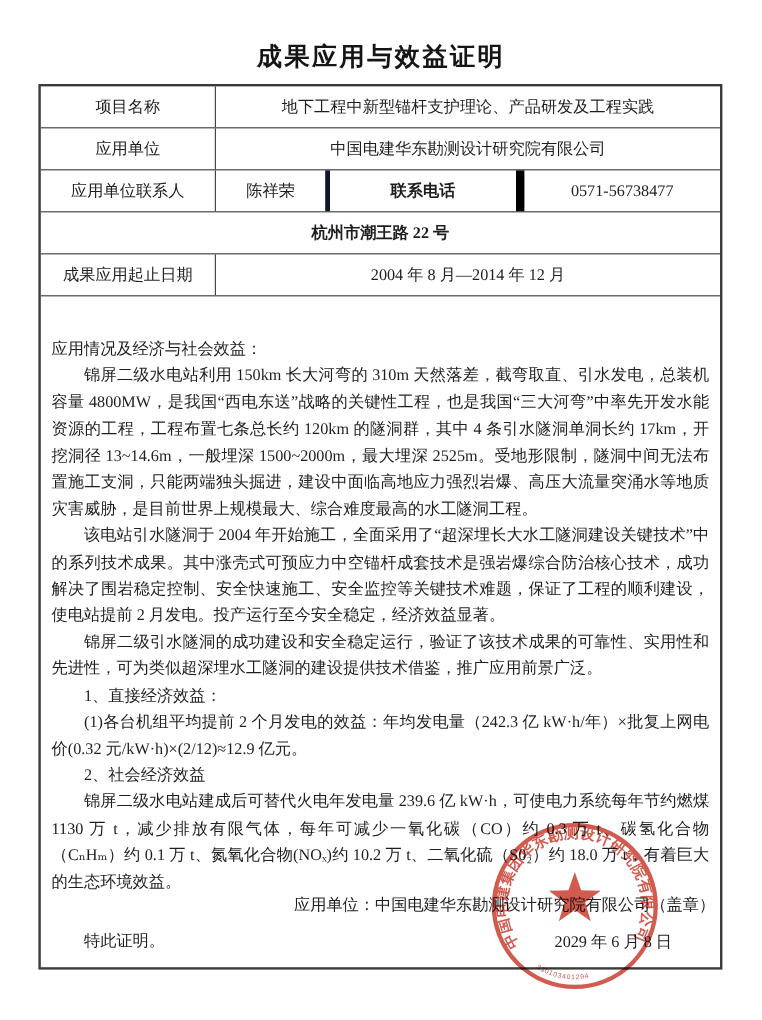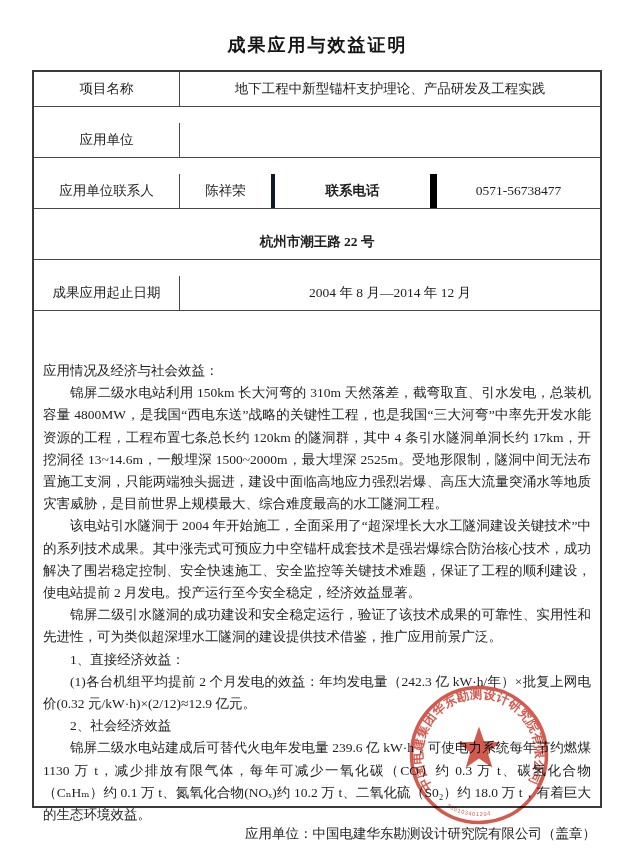--- a/index.html
+++ b/index.html
@@ -7,30 +7,29 @@
   body {
     font-family:"Liberation Serif","DejaVu Serif",serif;
     color:#1e1e1e;
     position:relative;
     overflow:hidden;
   }
   .page { position:absolute; inset:0; }
 
   .doc-title {
     position:absolute; top:33px; left:0; width:100%;
-    text-align:center; font-size:18px; font-weight:bold;
+    text-align:center; font-size:21px; font-weight:bold;
     letter-spacing:2px; color:#151515;
   }
 
   .doc-table {
     position:absolute; left:32px; top:70px; width:570px; height:738px;
     border:2px solid #3b3b3b;
     display:flex; flex-direction:column;
     font-size:13.5px;
-    gap:16px;
   }
   .t-row { display:flex; height:35px; border-bottom:1px solid #474747; flex:0 0 auto; }
   .t-cell {
     display:flex; align-items:center; justify-content:center;
     text-align:center; padding:2px 6px;
   }
   .label-cell { width:146px; flex:0 0 146px; border-right:1px solid #474747; }
   .value-cell { flex:1; }
   .contact-name { width:95px; flex:0 0 95px; border-right:4px solid #0f172a; }
   .contact-label { width:162px; flex:0 0 162px; border-right:7px solid #000000;font-weight:bold; }
@@ -65,20 +64,21 @@
 
   <div class="doc-table">
 
     <div class="t-row">
       <div class="t-cell label-cell">项目名称</div>
       <div class="t-cell value-cell">地下工程中新型锚杆支护理论、产品研发及工程实践</div>
     </div>
 
     <div class="t-row">
       <div class="t-cell label-cell">应用单位</div>
+      <div class="t-cell value-cell">中国电建华东勘测设计研究院有限公司</div>
     </div>
 
     <div class="t-row">
       <div class="t-cell label-cell">应用单位联系人</div>
       <div class="t-cell contact-name">陈祥荣</div>
       <div class="t-cell contact-label">联系电话</div>
       <div class="t-cell value-cell">0571-56738477</div>
     </div>
 
     <div class="t-row">

